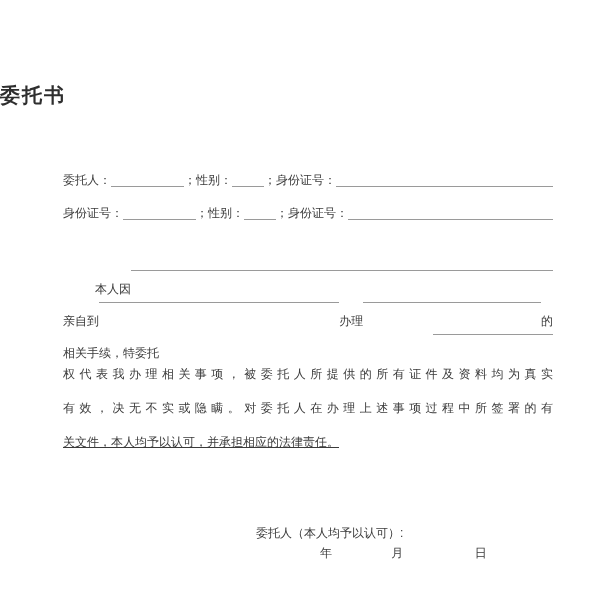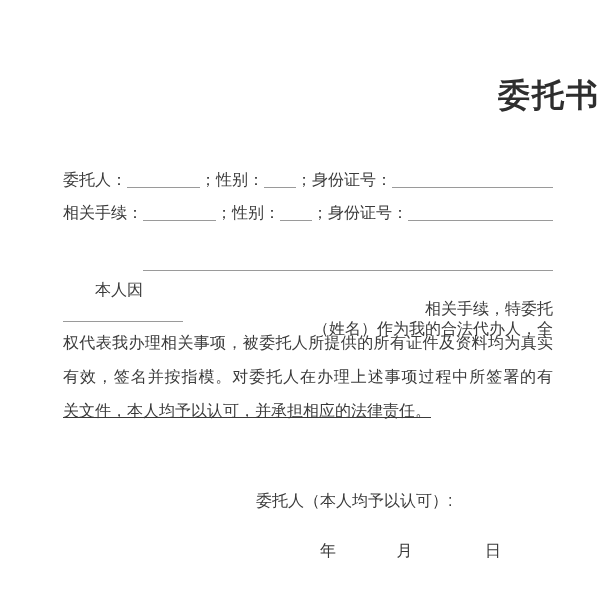--- a/index.html
+++ b/index.html
@@ -10,31 +10,31 @@
   }
   html,body{margin:0;padding:0;background:var(--bg);}
   body{
     width:600px;height:600px;overflow:hidden;
     font-family:"Liberation Sans", sans-serif;
     color:var(--text);
   }
   .page{position:relative;width:600px;height:600px;background:var(--bg);}
   .doc-title{
     padding-top:80px;
-    text-align:right;
-    font-size:32px;
+    text-align:left;
+    font-size:20px;
     font-weight:600;
     letter-spacing:2px;
     color:var(--title);
     line-height:31px;
   }
   .content{
     margin-left:63px;
     width:490px;
-    font-size:16px;
+    font-size:12px;
   }
   
   .form-block{margin-top:60px;}
   .fline{
     display:flex;align-items:baseline;
     height:33px;white-space:nowrap;
   }
   .fline span{line-height:18px;}
   
   .u{
@@ -46,38 +46,38 @@
   .u-name{width:73px;}
   .u-gender{width:32px;}
   .u-grow{flex:1 1 auto;}
   
   .body-block{margin-top:30px;}
   .bline{
     display:flex;align-items:flex-end;
     height:32px;white-space:nowrap;
   }
   .bline span{line-height:19px;}
-  .bline.spread{justify-content:space-between;flex-direction:column;}
+  .bline.spread{justify-content:space-between;}
   .indent{width:32px;flex:0 0 auto;}
   .jline{
     height:32px;line-height:19px;padding-top:2px;
     text-align:justify;text-align-last:justify;
     white-space:nowrap;
   }
   .lline{height:32px;line-height:19px;padding-top:2px;text-decoration:underline;}
   .u-agentname{width:120px;}
   
   .sig-line{
     margin-top:58px;
     margin-left:193px;
     height:20px;line-height:20px;
     white-space:nowrap;
   }
   .date-line{
-    margin-top:30px;
+    margin-top:0;
     margin-left:257px;
     height:20px;line-height:20px;
     white-space:nowrap;
   }
   .date-line .month{margin-left:56px;}
   .date-line .day{margin-left:68px;}
 </style>
 </head>
 <body>
 
@@ -90,42 +90,48 @@
     <div class="form-block">
       <div class="fline">
         <span>委托人：</span>
         <span class="u u-name"></span>
         <span>；性别：</span>
         <span class="u u-gender"></span>
         <span>；身份证号：</span>
         <span class="u u-grow"></span>
       </div>
       <div class="fline">
-        <span>相关手续：</span>
+        <span>身份证号：</span>
         <span class="u u-name"></span>
         <span>；性别：</span>
         <span class="u u-gender"></span>
         <span>；身份证号：</span>
         <span class="u u-grow"></span>
       </div>
     </div>
 
     <div class="body-block">
       <div class="bline">
         <span class="indent"></span>
         <span>本人因</span>
         <span class="u u-grow"></span>
       </div>
+      <div class="bline">
+        <span>亲自到</span>
+        <span class="u u-grow" style="flex-grow:1.35"></span>
+        <span>办理</span>
+        <span class="u u-grow" style="flex-grow:1"></span>
+        <span>的</span>
+      </div>
       <div class="bline spread">
         <span>相关手续，特委托</span>
         <span class="u u-agentname"></span>
-        <span>（姓名）作为我的合法代办人，全</span>
       </div>
       <div class="jline">权代表我办理相关事项，被委托人所提供的所有证件及资料均为真实</div>
-      <div class="jline">有效，签名并按指模。对委托人在办理上述事项过程中所签署的有</div>
+      <div class="jline">有效，决无不实或隐瞒。对委托人在办理上述事项过程中所签署的有</div>
       <div class="lline">关文件，本人均予以认可，并承担相应的法律责任。</div>
     </div>
 
     <div class="sig-line">
       <span>委托人（本人均予以认可）:</span>
     </div>
 
     <div class="date-line">
       <span class="year">年</span>
       <span class="month">月</span>

